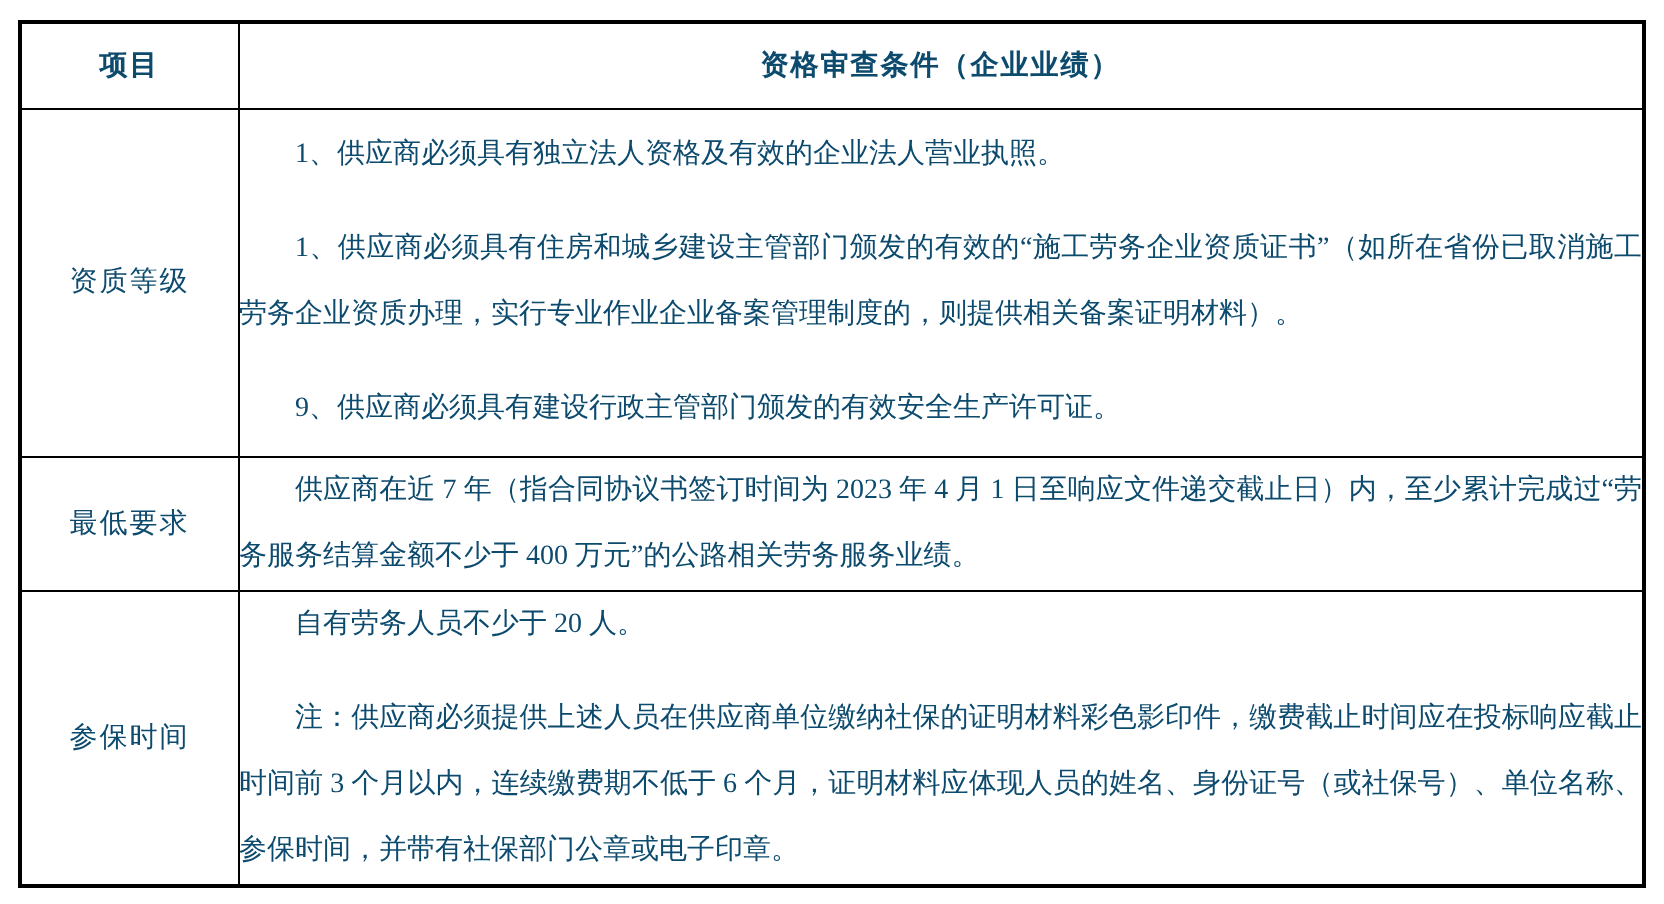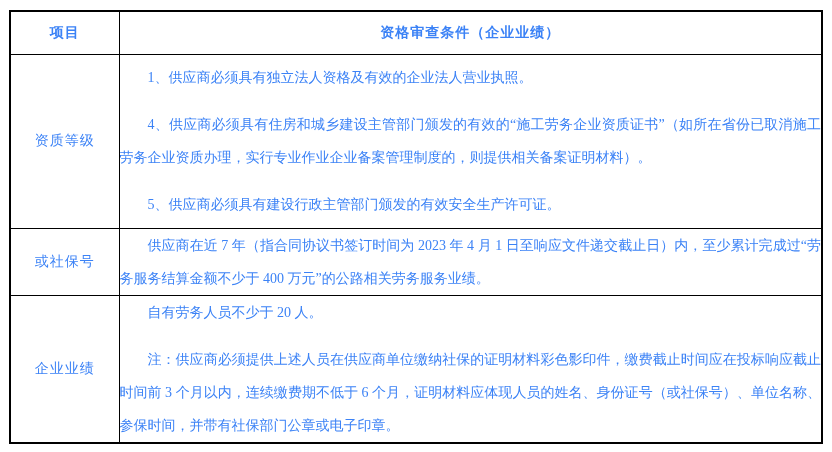--- a/index.html
+++ b/index.html
@@ -26,21 +26,21 @@
     border-collapse: collapse;
     table-layout: fixed;
     background: #ffffff;
     border: 2px solid #000000;
   }
   table.qual-table th,
   table.qual-table td {
     border: 1px solid #000000;
     padding: 0;
     font-size: 14px;
-    color: #3b82f6;
+    color: #0c4a6e;
     vertical-align: middle;
     box-sizing: border-box;
   }
   col.c-label { width: 109px; }
   tr.header-row th {
     height: 43px;
     font-weight: bold;
     text-align: center;
     letter-spacing: 1px;
   }
@@ -78,34 +78,34 @@
     <tbody>
       <tr class="header-row">
         <th>项目</th>
         <th>资格审查条件（企业业绩）</th>
       </tr>
 
       <tr class="row-qualification">
         <td class="label-cell">资质等级</td>
         <td class="content-cell">
           <p>1、供应商必须具有独立法人资格及有效的企业法人营业执照。</p>
-          <p>4、供应商必须具有住房和城乡建设主管部门颁发的有效的“施工劳务企业资质证书”（如所在省份已取消施工劳务企业资质办理，实行专业作业企业备案管理制度的，则提供相关备案证明材料）。</p>
-          <p>5、供应商必须具有建设行政主管部门颁发的有效安全生产许可证。</p>
+          <p>1、供应商必须具有住房和城乡建设主管部门颁发的有效的“施工劳务企业资质证书”（如所在省份已取消施工劳务企业资质办理，实行专业作业企业备案管理制度的，则提供相关备案证明材料）。</p>
+          <p>9、供应商必须具有建设行政主管部门颁发的有效安全生产许可证。</p>
         </td>
       </tr>
 
       <tr class="row-performance">
-        <td class="label-cell">或社保号</td>
+        <td class="label-cell">最低要求</td>
         <td class="content-cell">
           <p>供应商在近 7 年（指合同协议书签订时间为 2023 年 4 月 1 日至响应文件递交截止日）内，至少累计完成过“劳务服务结算金额不少于 400 万元”的公路相关劳务服务业绩。</p>
         </td>
       </tr>
 
       <tr class="row-personnel">
-        <td class="label-cell">企业业绩</td>
+        <td class="label-cell">参保时间</td>
         <td class="content-cell">
           <p>自有劳务人员不少于 20 人。</p>
           <p>注：供应商必须提供上述人员在供应商单位缴纳社保的证明材料彩色影印件，缴费截止时间应在投标响应截止时间前 3 个月以内，连续缴费期不低于 6 个月，证明材料应体现人员的姓名、身份证号（或社保号）、单位名称、参保时间，并带有社保部门公章或电子印章。</p>
         </td>
       </tr>
     </tbody>
   </table>
 </div>
 
 </body></html>

